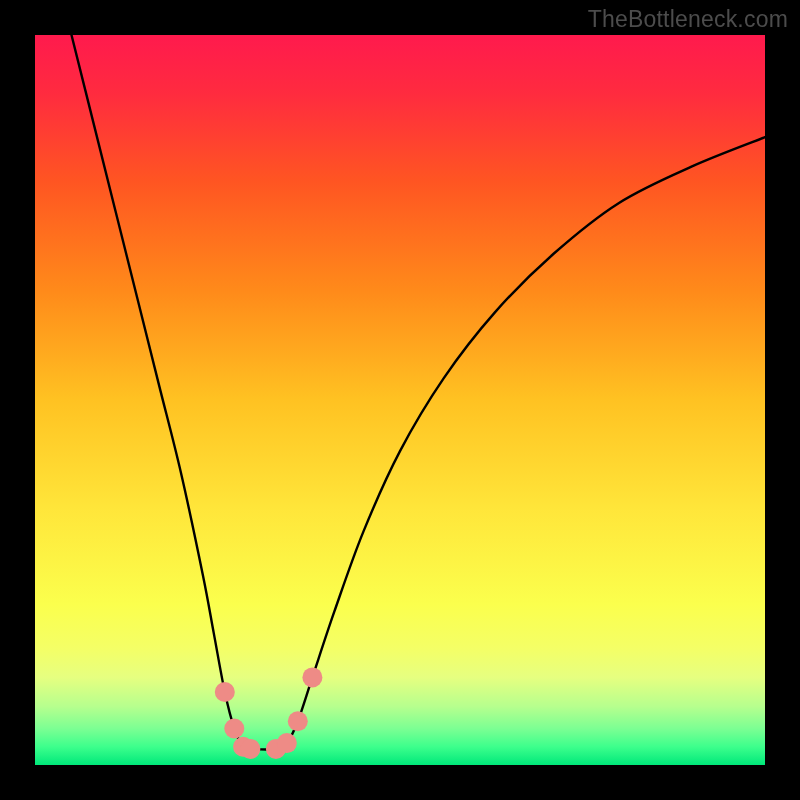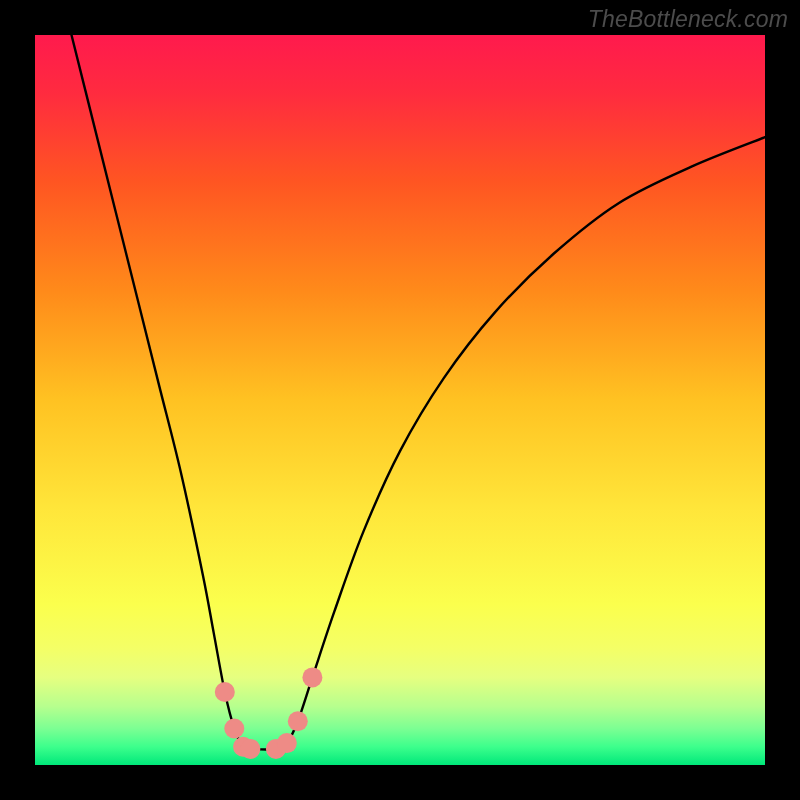--- a/index.html
+++ b/index.html
@@ -28,21 +28,20 @@
   }
   .watermark {
     position: absolute;
     top: 6px;
     right: 12px;
     color: #4c4c4c;
     font-size: 23px;
     font-weight: 400;
     letter-spacing: 0.2px;
     z-index: 10;
-    font-style: italic;
   }
   svg { display: block; }
 </style>
 </head>
 <body>
 
 <div class="frame">
   <div class="watermark">TheBottleneck.com</div>
   <div class="plot">
     <svg id="chart-svg" width="730" height="730" viewBox="0 0 730 730" preserveAspectRatio="none">

